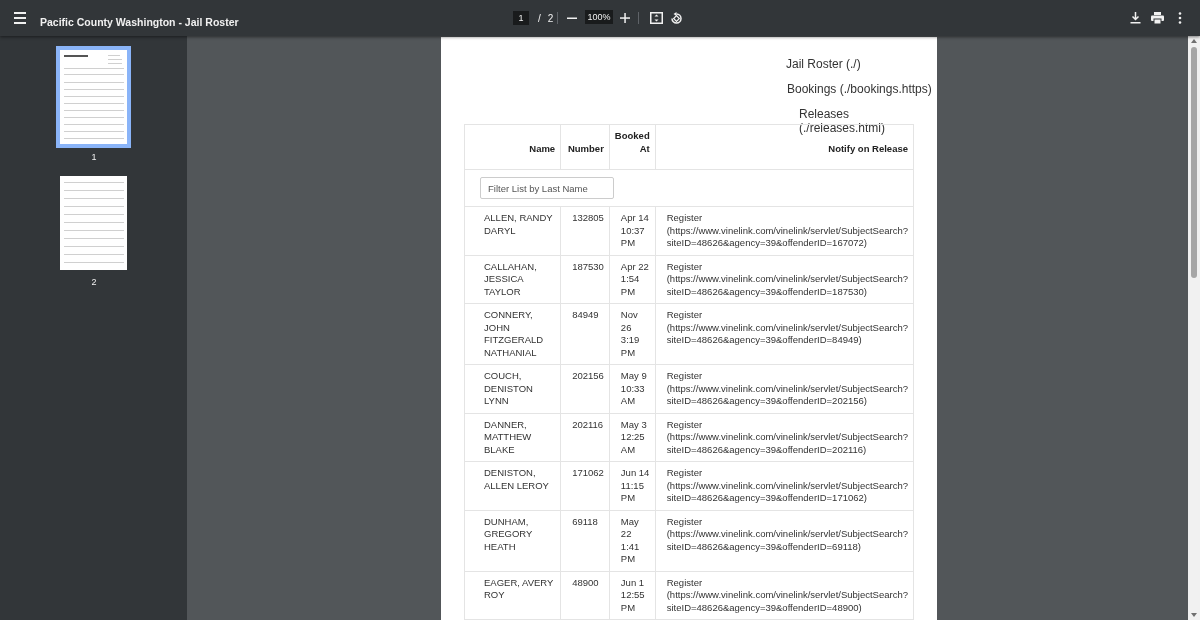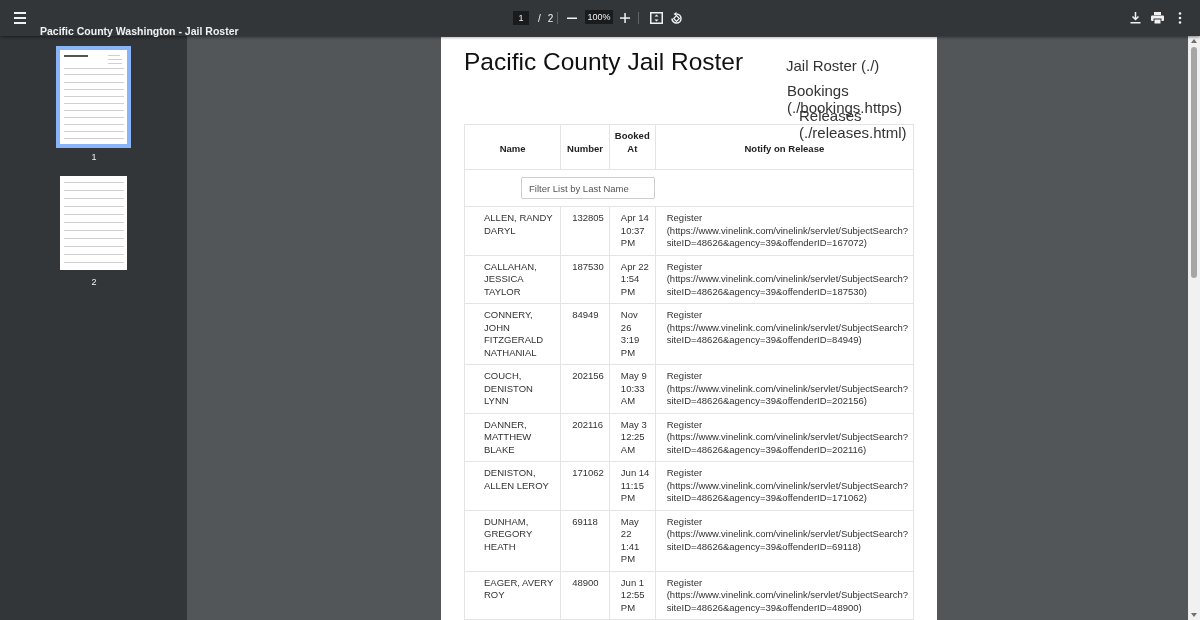--- a/index.html
+++ b/index.html
@@ -3,21 +3,21 @@
 <meta charset="utf-8">
 <style>
   * { box-sizing: border-box; margin: 0; padding: 0; }
   html, body { width: 1200px; height: 620px; overflow: hidden; background: #525659; font-family: "Liberation Sans", sans-serif; }
 
   
   .toolbar { position: absolute; left: 0; top: 0; width: 1200px; height: 36px; background: #323639; color: #f1f1f1; box-shadow: 0 1px 3px rgba(0,0,0,0.5); z-index: 5; }
   .menu-btn { position: absolute; left: 10px; top: 6px; width: 24px; height: 24px; cursor: pointer; }
   .menu-btn span { position: absolute; left: 4px; width: 12px; height: 2px; background: #f1f1f1; }
   .menu-btn span:nth-child(1) { top: 6px; } .menu-btn span:nth-child(2) { top: 11px; } .menu-btn span:nth-child(3) { top: 16px; }
-  .doc-title { position: absolute; left: 40px; top: 25px; font-size: 10.5px; font-weight: bold; color: #f1f1f1; }
+  .doc-title { position: absolute; left: 40px; top: 16px; font-size: 10.5px; font-weight: bold; color: #f1f1f1; }
 
   .page-ctrl { position: absolute; left: 513px; top: 10px; height: 16px; display: flex; align-items: center; font-size: 10px; }
   .page-input { width: 16px; height: 14px; background: #191b1c; color: #f1f1f1; border: none; text-align: center; font-size: 9px; font-family: "Liberation Sans", sans-serif; }
   .page-sep { margin: 0 7px 0 9px; color: #f1f1f1; }
   .page-total { color: #f1f1f1; }
   .divider { position: absolute; top: 12px; width: 1px; height: 12px; background: #5f6368; }
   .tb-icon { position: absolute; top: 8px; width: 20px; height: 20px; color: #f1f1f1; display: flex; align-items: center; justify-content: center; cursor: pointer; }
   .zoom-val { position: absolute; left: 585px; top: 10px; width: 28px; height: 14px; background: #191b1c; color: #f1f1f1; font-size: 9px; display:flex; align-items:center; justify-content:center; }
 
   
@@ -29,27 +29,27 @@
 
   
   .viewer { position: absolute; left: 187px; top: 36px; width: 1013px; height: 584px; background: #525659; overflow: hidden; }
   .scroll-track { position: absolute; right: 0; top: 0; width: 12px; height: 584px; background: #f1f1f1; }
   .scroll-thumb { position: absolute; left: 3px; top: 11px; width: 6px; height: 231px; background: #a6a6a6; border-radius: 3px; }
   .arrow-up { position: absolute; left: 3px; top: 3px; width:0; height:0; border-left:3px solid transparent; border-right:3px solid transparent; border-bottom:4px solid #707070; }
   .arrow-down { position: absolute; left: 3px; bottom: 3px; width:0; height:0; border-left:3px solid transparent; border-right:3px solid transparent; border-top:4px solid #707070; }
 
   .page { position: absolute; left: 254px; top: 1px; width: 496px; height: 700px; background: #fff; color: #222; }
   .page-heading { position: absolute; left: 23px; top: 11px; font-size: 24.5px; color: #111; font-weight: normal; }
-  .nav-link { position: absolute; left: 345px; font-size: 15px; color: #333; }
+  .nav-link { position: absolute; left: 345px; font-size: 12px; color: #333; }
   .tbl { position: absolute; left: 23px; top: 87px; width: 450px; border-collapse: collapse; font-size: 9.5px; }
-  .tbl th { text-align: center; font-weight: bold; vertical-align: bottom; padding: 5px 5px 14px 5px; border: 1px solid #e4e4e4; line-height: 12.5px; color: #222; }
+  .tbl th { text-align: right; font-weight: bold; vertical-align: bottom; padding: 5px 5px 14px 5px; border: 1px solid #e4e4e4; line-height: 12.5px; color: #222; }
   .tbl td { vertical-align: top; padding: 5px 5px 5px 11px; border: 1px solid #e4e4e4; line-height: 12.5px; color: #333; }
   .tbl td.name { padding-left: 19px; }
   .filter-cell { height: 37px; padding: 7px 0 0 15px !important; }
-  .filter-input { width: 134px; height: 22px; border: 1px solid #ccc; border-radius: 2px; font-size: 9.5px; padding: 0 7px; color: #555; font-family: "Liberation Sans", sans-serif; margin-left: 41px; }
+  .filter-input { width: 134px; height: 22px; border: 1px solid #ccc; border-radius: 2px; font-size: 9.5px; padding: 0 7px; color: #555; font-family: "Liberation Sans", sans-serif; }
   .filter-input::placeholder { color: #555; }
   .row td { height: 48px; }
 </style>
 </head>
 <body>
 
 <div class="toolbar">
   <div class="menu-btn">
       <span></span>
       <span></span>
@@ -143,21 +143,20 @@
     <div class="mini-line" style="left:4px; top:62px; width:60px;"></div>
     <div class="mini-line" style="left:4px; top:70px; width:60px;"></div>
     <div class="mini-line" style="left:4px; top:78px; width:60px;"></div>
     <div class="mini-line" style="left:4px; top:86px; width:60px;"></div>
   </div>
   <div class="thumb-label" style="left:84px; top:241px;">2</div>
 </div>
 
 <div class="viewer">
   <div class="page">
-    <h1 class="page-heading">Pacific County Jail Roster</h1>
     <div class="nav-link" style="top:20px; left:345px;">Jail Roster (./)</div>
     <div class="nav-link" style="top:45px; left:346px;">Bookings (./bookings.https)</div>
     <div class="nav-link" style="top:70px; left:358px;">Releases (./releases.html)</div>
 
     <table class="tbl">
       <colgroup>
           <col style="width:124px">
           <col style="width:47px">
           <col style="width:45px">
           <col>

